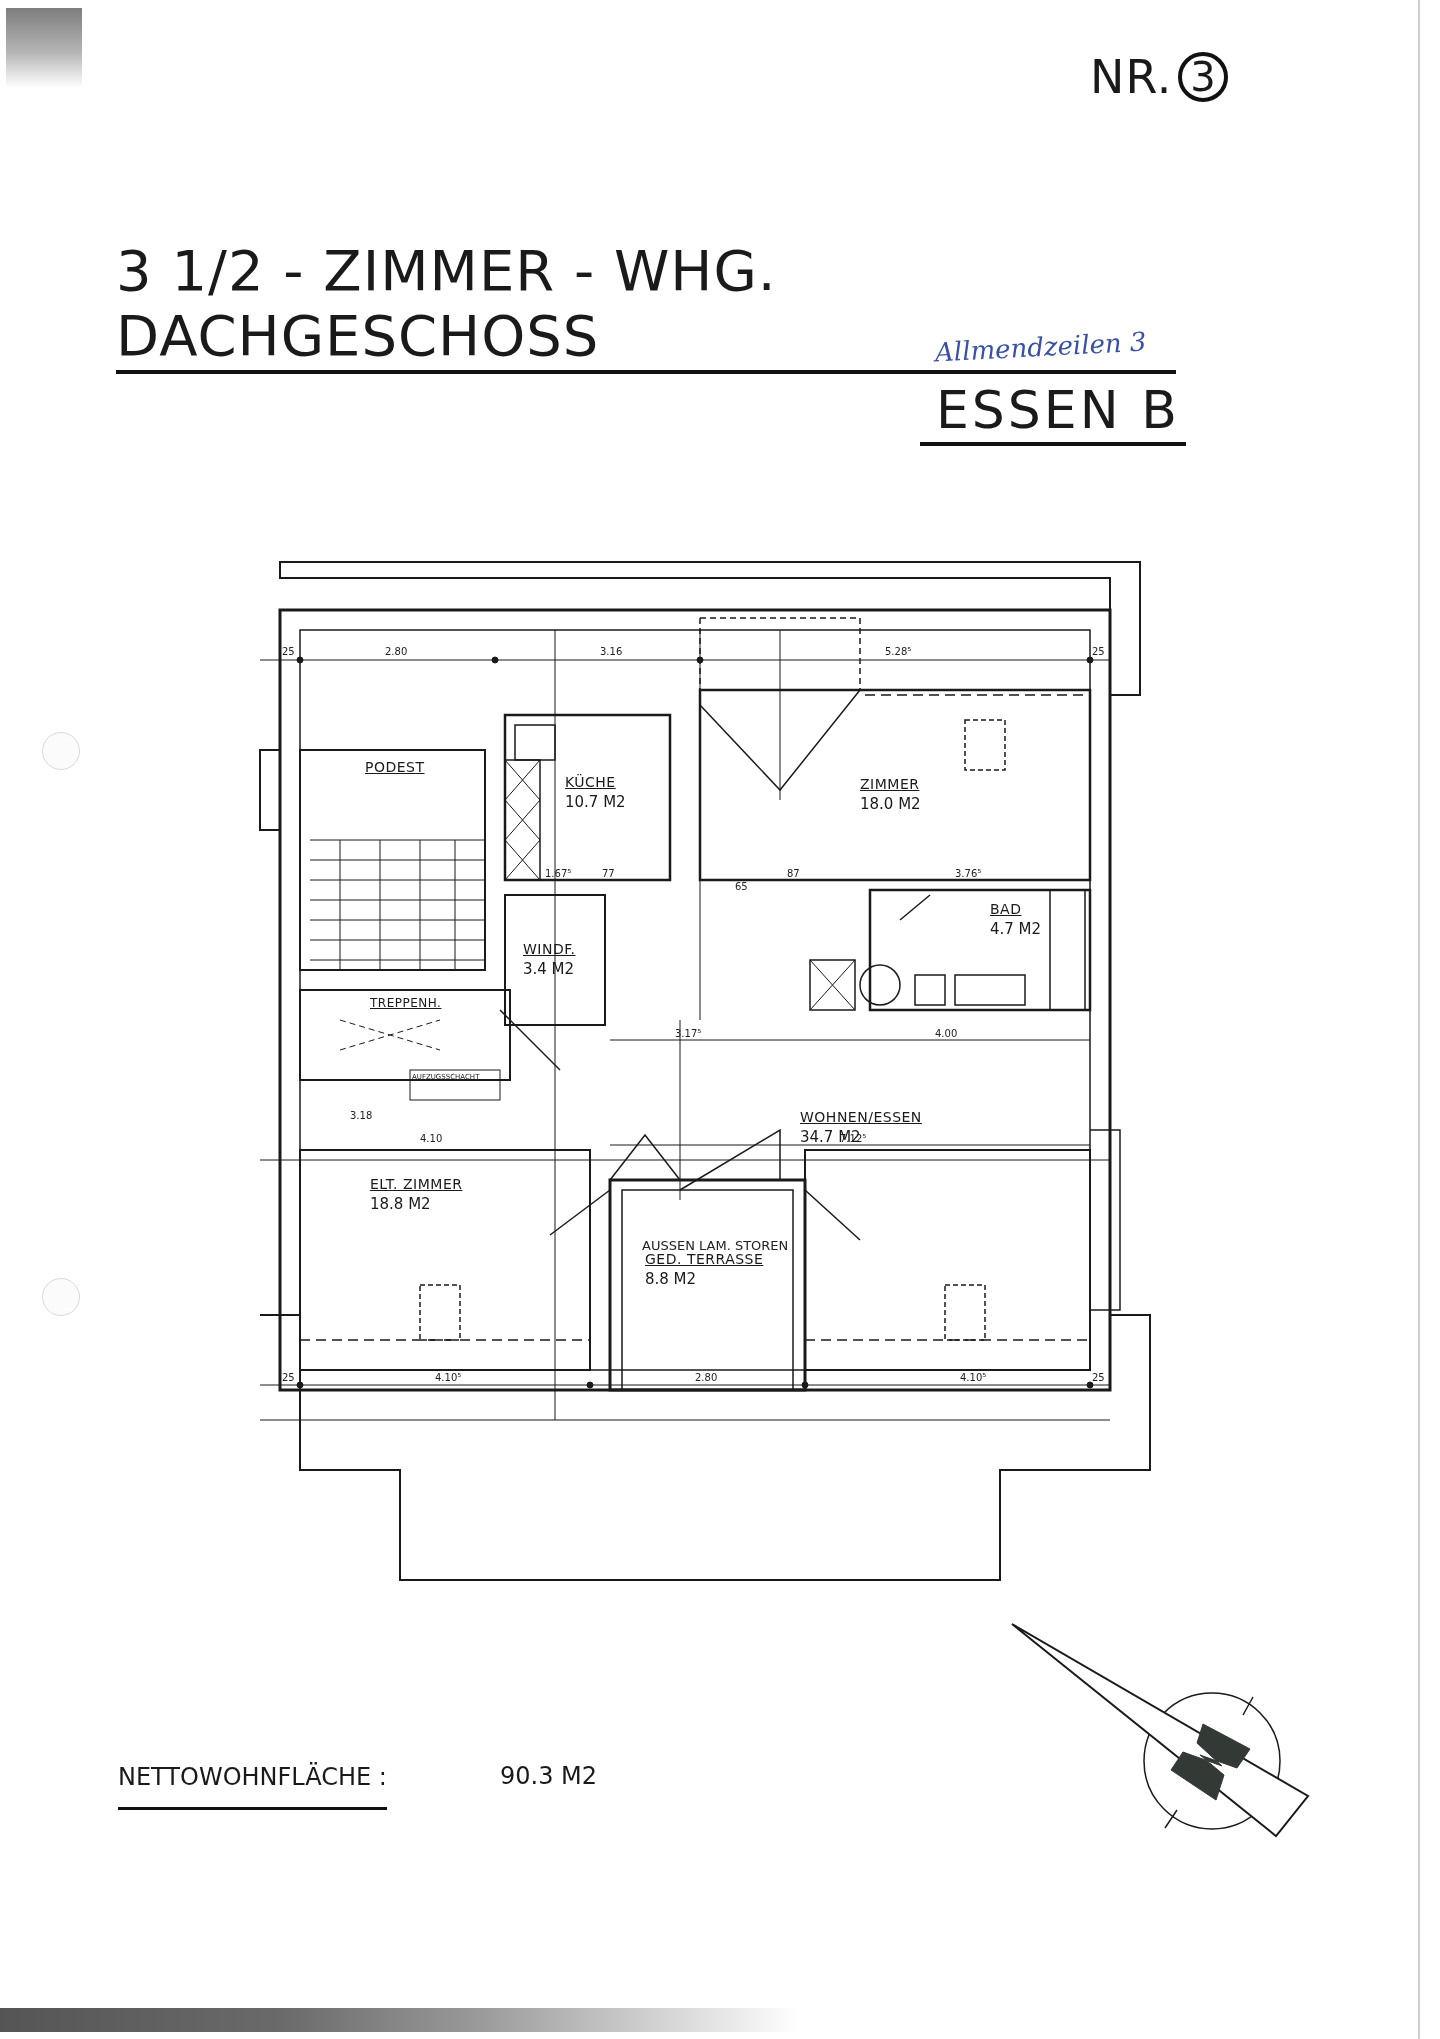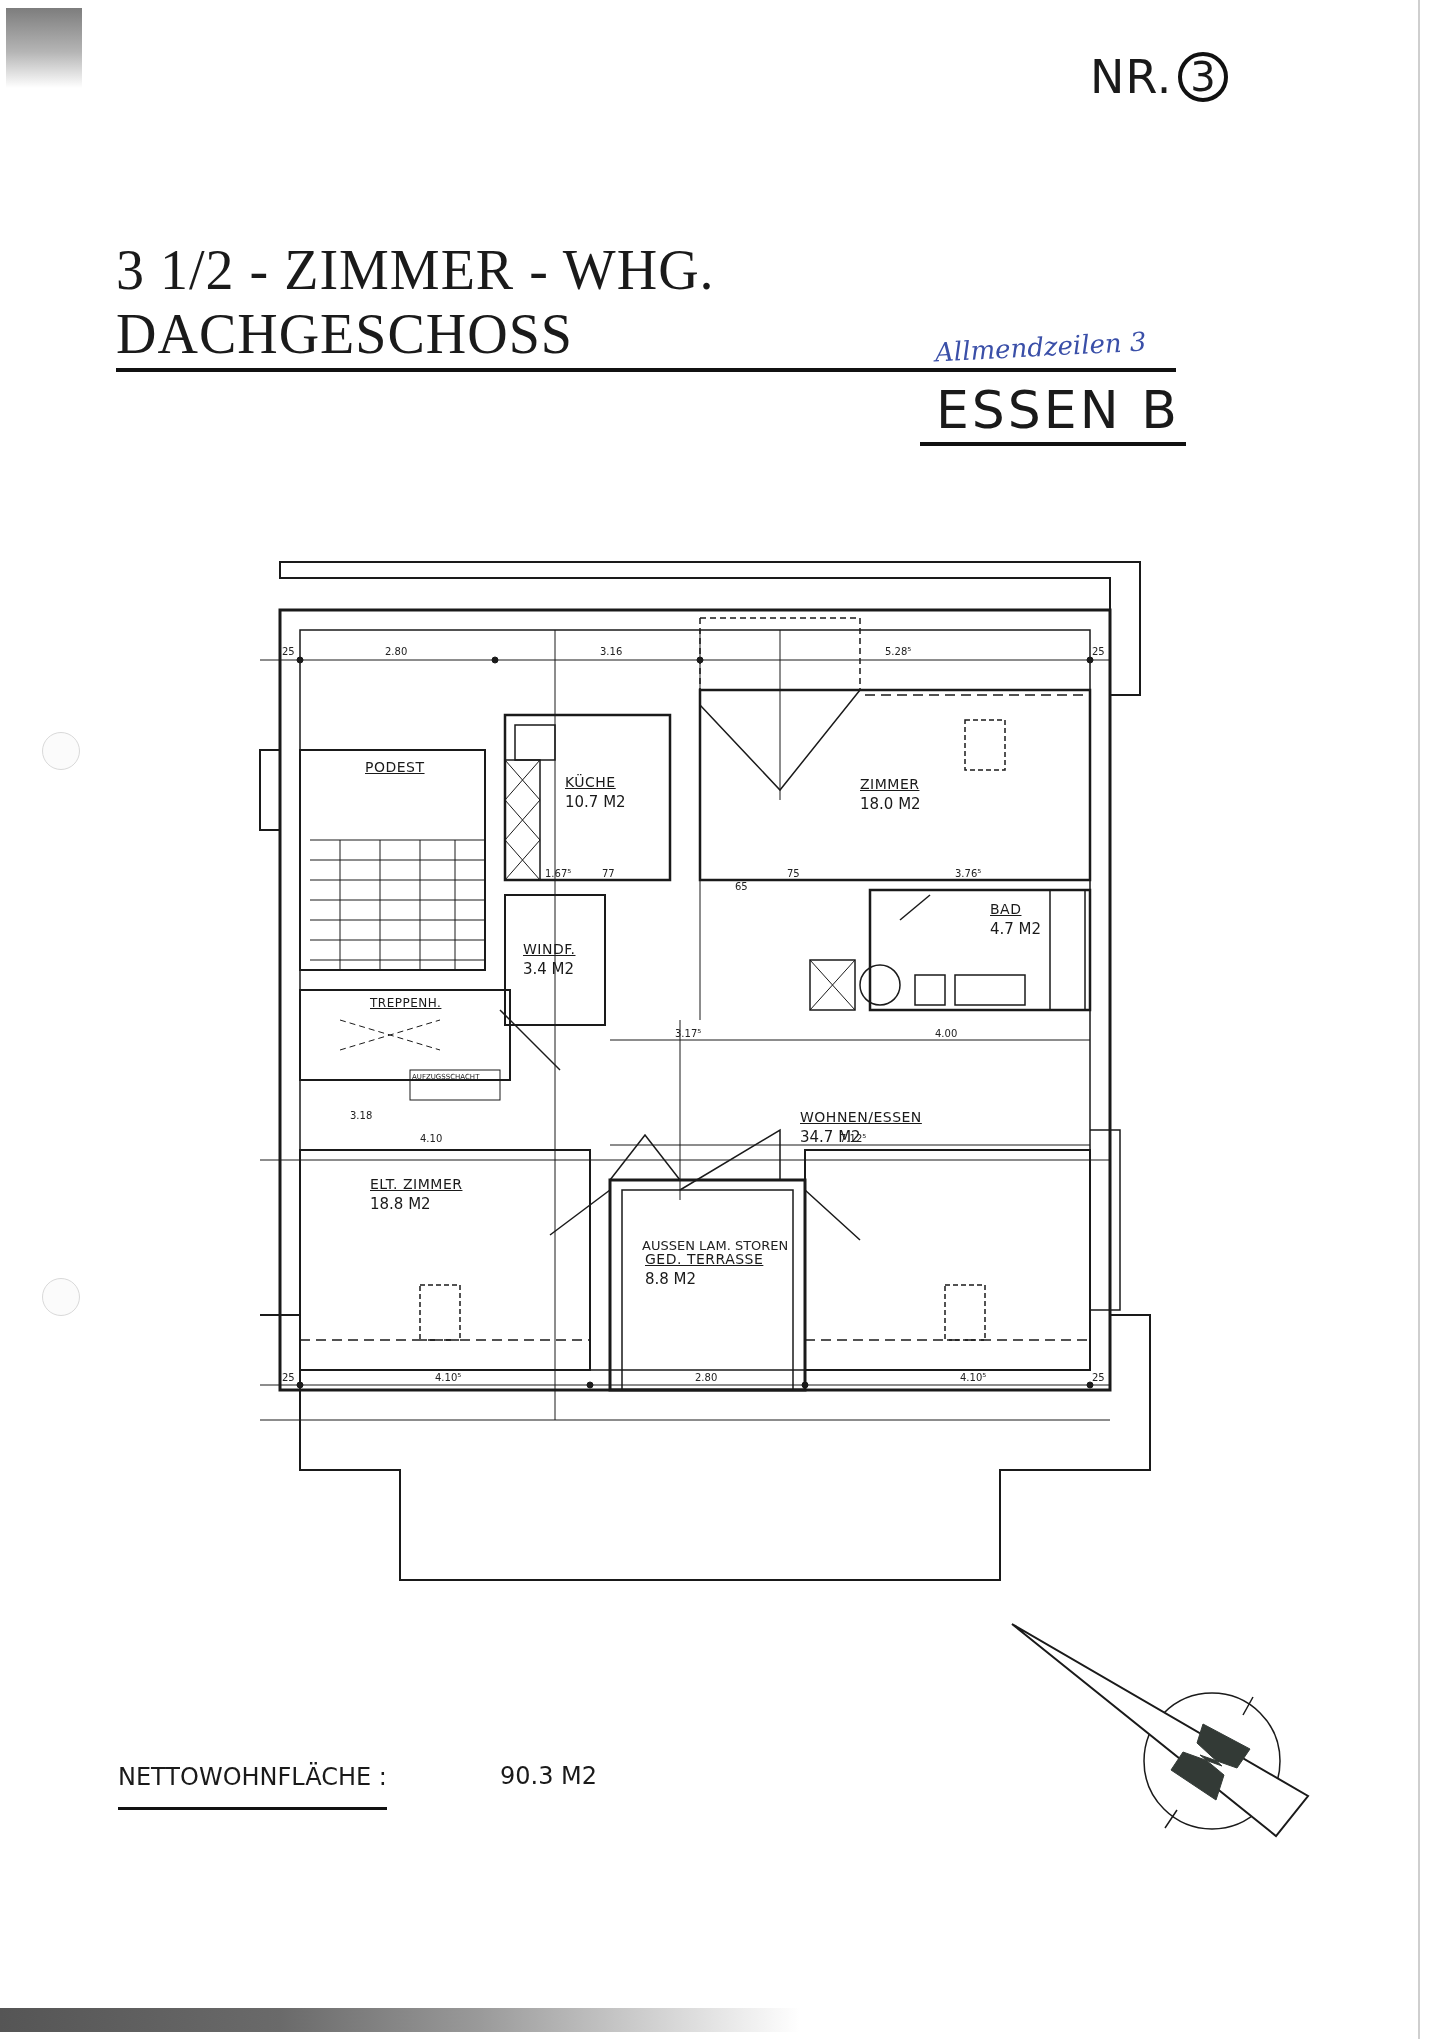--- a/index.html
+++ b/index.html
@@ -9,21 +9,21 @@
          background: linear-gradient(180deg, #7d7d7d 0%, #b5b5b5 55%, rgba(255,255,255,0) 100%); }
   .scan-bottom { position: absolute; left: 0; top: 2008px; width: 800px; height: 24px;
          background: linear-gradient(90deg, #555 0%, #6a6a6a 35%, #9a9a9a 60%, rgba(255,255,255,0) 100%); }
   .scan-right-edge { position: absolute; left: 1418px; top: 0; width: 2px; height: 2039px; background: #cfcfcf; }
   .punch-hole { position: absolute; width: 36px; height: 36px; border-radius: 50%;
          border: 1px solid #d9d9d9; background: #fbfbfb; }
   .nr { position: absolute; left: 1090px; top: 50px; font-size: 46px; letter-spacing: 1px; display:flex; align-items:center; gap:6px;}
   .nr .circ { display:inline-flex; width: 50px; height: 50px; border: 4px solid #111; border-radius: 50%;
          align-items:center; justify-content:center; font-size: 40px; box-sizing: border-box; }
   .title { position: absolute; left: 116px; top: 238px; font-size: 56px; letter-spacing: 1px;
-         border-bottom: 4px solid #111; padding-right: 10px; padding-bottom: 2px; width: 1050px; font-family: Liberation Serif, serif; }
+         border-bottom: 4px solid #111; padding-right: 10px; padding-bottom: 2px; width: 1050px; }
   .handnote { position: absolute; left: 935px; top: 332px; font-family: "DejaVu Serif", serif;
          font-style: italic; font-size: 26px; color: #3a4fa8; transform: rotate(-3deg); }
   .haus { position: absolute; left: 920px; top: 380px; font-size: 52px; letter-spacing: 3px;
          border-bottom: 4px solid #111; padding: 0 6px 2px 16px; }
   .plan { position: absolute; left: 240px; top: 550px; width: 920px; height: 1040px; }
   .plan svg { width: 100%; height: 100%; }
   .room { position: absolute; font-size: 14px; line-height: 1.35; }
   .room .name { text-decoration: underline; display:block; letter-spacing: 0.5px;}
   .room .area { display:block; font-size: 15px; }
   .dim { position: absolute; font-size: 10px; color:#222;text-align:center; }
@@ -166,21 +166,21 @@
 
   
   <div class="dim" style="left:42px;top:96px">25</div>
   <div class="dim" style="left:145px;top:96px">2.80</div>
   <div class="dim" style="left:360px;top:96px">3.16</div>
   <div class="dim" style="left:645px;top:96px">5.28⁵</div>
   <div class="dim" style="left:852px;top:96px">25</div>
   <div class="dim" style="left:305px;top:318px">1.67⁵</div>
   <div class="dim" style="left:362px;top:318px">77</div>
   <div class="dim" style="left:495px;top:331px">65</div>
-  <div class="dim" style="left:547px;top:318px">75</div>
+  <div class="dim" style="left:547px;top:318px">87</div>
   <div class="dim" style="left:715px;top:318px">3.76⁵</div>
   <div class="dim" style="left:435px;top:478px">3.17⁵</div>
   <div class="dim" style="left:695px;top:478px">4.00</div>
   <div class="dim" style="left:600px;top:583px">7.12⁵</div>
   <div class="dim" style="left:180px;top:583px">4.10</div>
   <div class="dim" style="left:110px;top:560px">3.18</div>
   <div class="dim" style="left:42px;top:822px">25</div>
   <div class="dim" style="left:195px;top:822px">4.10⁵</div>
   <div class="dim" style="left:455px;top:822px">2.80</div>
   <div class="dim" style="left:720px;top:822px">4.10⁵</div>

